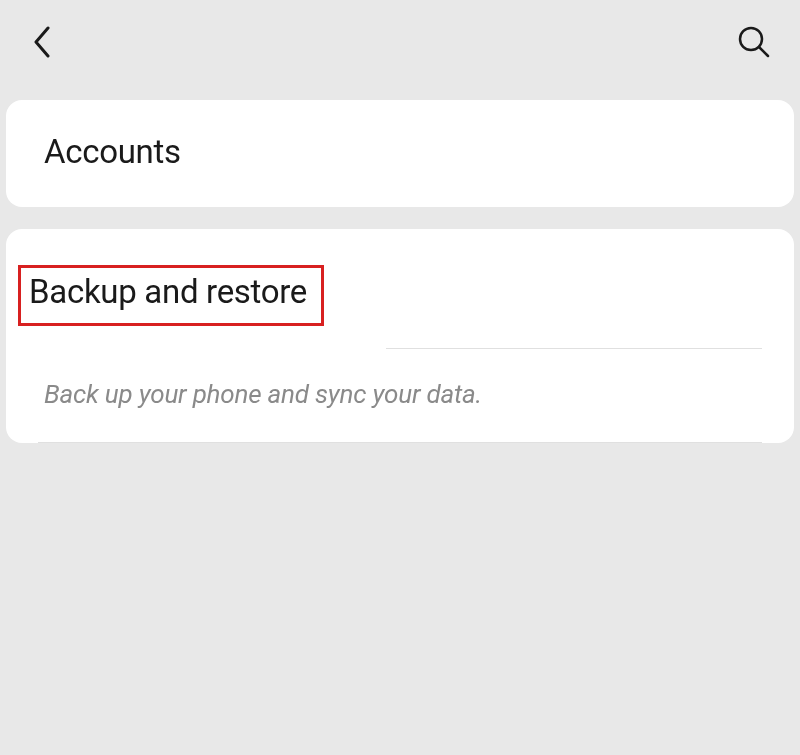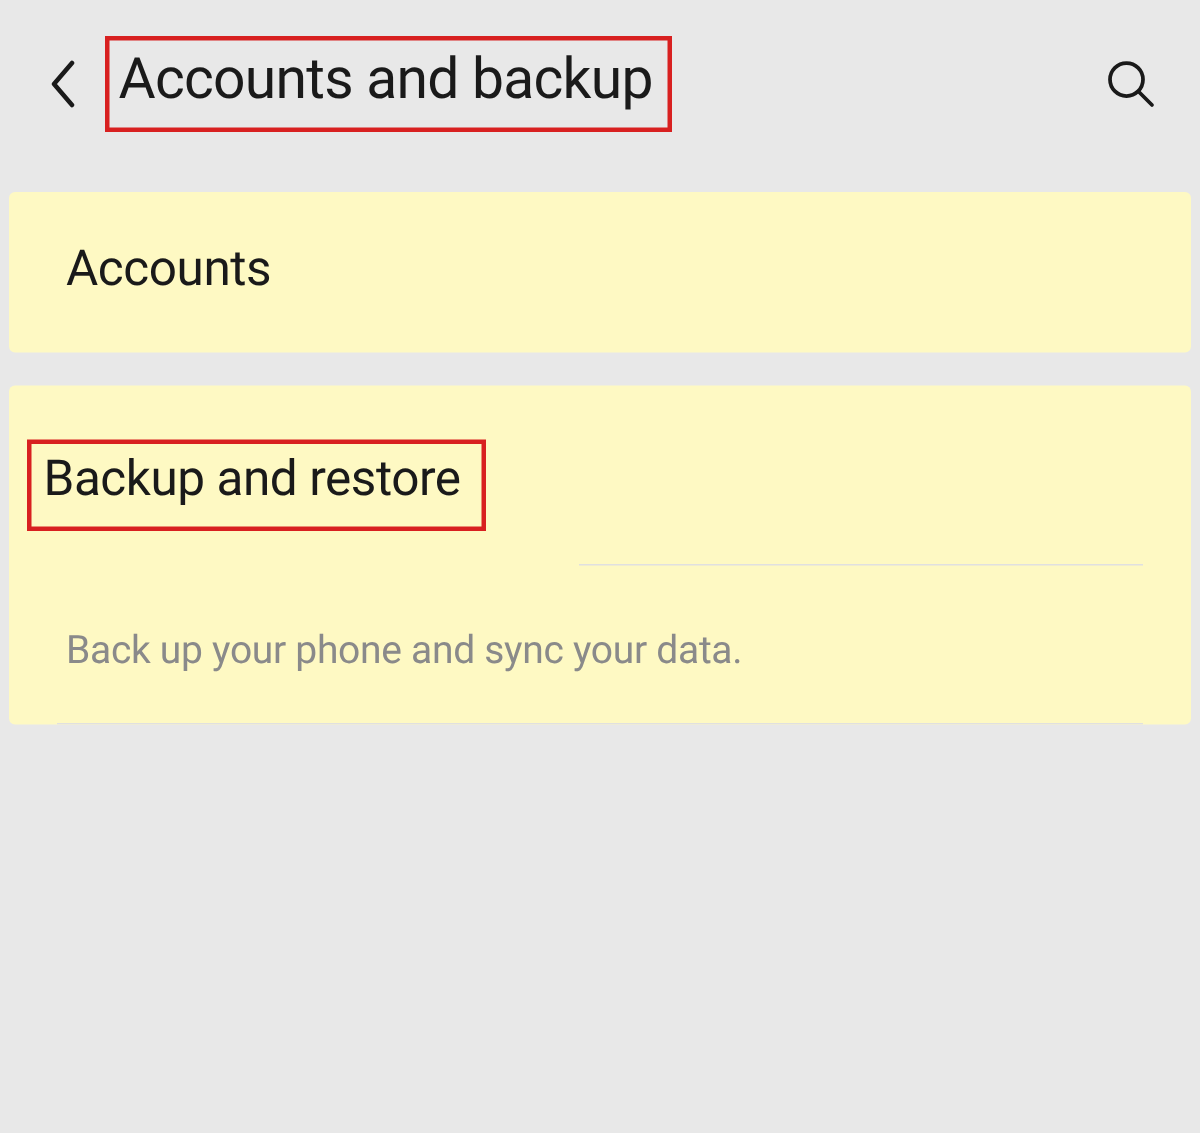--- a/index.html
+++ b/index.html
@@ -42,45 +42,46 @@
     .search-icon {
       margin-left: auto;
       width: 36px;
       height: 36px;
       display: flex;
       align-items: center;
       justify-content: center;
       cursor: pointer;
     }
     .card {
-      background-color: #fef9c3;
-      border-radius: 4px;
+      background-color: #ffffff;
+      border-radius: 16px;
       margin: 0 6px 22px 6px;
       overflow: hidden;
     }
     .list-item {
       padding: 28px 38px 30px 38px;
       cursor: pointer;
     }
     .list-item.simple {
       padding: 32px 38px 36px 38px;
     }
     .item-title {
       font-size: 33px;
       font-weight: 400;
       color: #1a1a1a;
       letter-spacing: -0.3px;
     }
     .item-subtitle {
       font-size: 26px;
       font-weight: 400;
       color: #8a8a8a;
-      margin-top: 12px;
+      margin-top: 0;
       line-height: 1.35;
       letter-spacing: -0.2px;
+      font-style: italic;
     }
     .section-header {
       padding: 22px 12px 22px 12px;
       position: relative;
     }
     .section-header-box {
       border: 3px solid #d82020;
       padding: 4px 14px 12px 8px;
       display: inline-block;
       margin-left: 0;
@@ -105,23 +106,20 @@
   </style>
 </head>
 <body>
 
 <div class="header">
   <div class="back-icon">
     <svg width="20" height="32" viewBox="0 0 20 32" fill="none">
       <path d="M16 2 L4 16 L16 30" stroke="#1a1a1a" stroke-width="3" stroke-linecap="round" stroke-linejoin="round"></path>
     </svg>
   </div>
-  <div class="title-box">
-    <div class="page-title">Accounts and backup</div>
-  </div>
   <div class="search-icon">
     <svg width="34" height="34" viewBox="0 0 34 34" fill="none">
       <circle cx="14" cy="14" r="11" stroke="#1a1a1a" stroke-width="2.5"></circle>
       <line x1="22" y1="22" x2="31" y2="31" stroke="#1a1a1a" stroke-width="2.5" stroke-linecap="round"></line>
     </svg>
   </div>
 </div>
 
 <div class="card">
   <div class="list-item simple">

